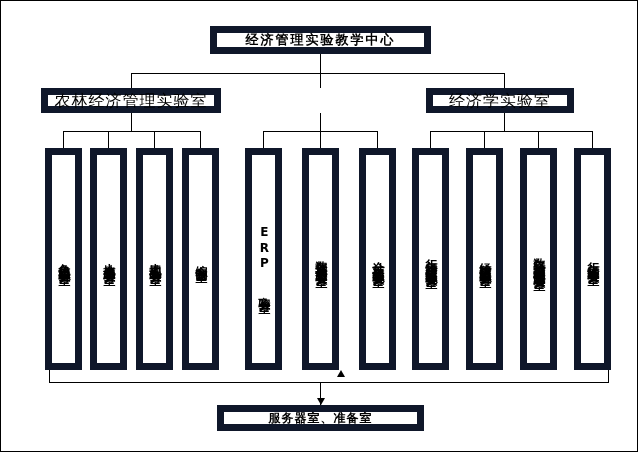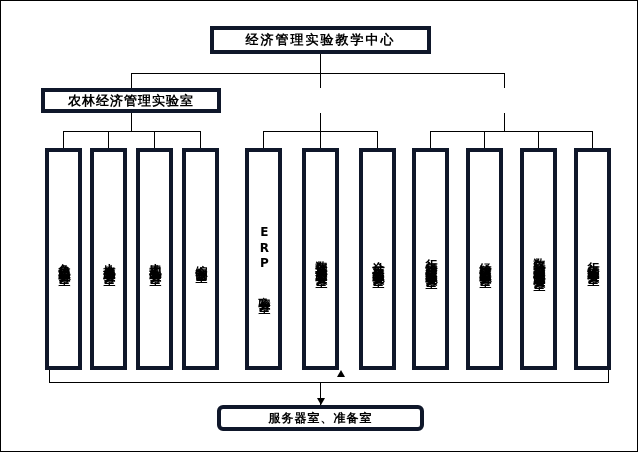--- a/index.html
+++ b/index.html
@@ -14,43 +14,43 @@
     position: relative;
     width: 638px;
     height: 452px;
     background: #ffffff;
     overflow: hidden;
     box-sizing: border-box;
     border: 1px solid #000000;
   }
   .node {
     position: absolute;
-    border: 4px solid #0f172a;
+    border: 7px solid #0f172a;
     background: #ffffff;
     box-sizing: border-box;
     z-index: 3;
   }
   .node-h {
     display: flex;
     align-items: center;
     justify-content: center;
     text-align: center;
     font-size: 12px;
     font-weight: bold;
     letter-spacing: 1px;
     line-height: 1.2;
   }
   .node-root {
     font-size: 13px;
     font-weight: bold;
     letter-spacing: 2px;
   }
   .node-mid {
-    font-size: 13px;
-    font-weight: bold;
+    font-size: 16px;
+    font-weight: normal;
     letter-spacing: 1px;
   }
   .node-bottom {
     font-size: 12px;
     font-weight: bold;
     letter-spacing: 1px;
   }
   .node-v {
     display: flex;
     align-items: center;
@@ -105,20 +105,23 @@
 
   <div class="ln lnh" style="left:130px; top:72px; width:373px;"></div>
 
   <div class="ln lnv" style="left:130px; top:72px; height:15px;"></div>
   <div class="ln lnv" style="left:319px; top:72px; height:15px;"></div>
   <div class="ln lnv" style="left:503px; top:72px; height:15px;"></div>
 
   <div class="node node-h node-mid" style="left:40px; top:87px; width:180px; height:25px;">
     <span>农林经济管理实验室</span>
   </div>
+  <div class="node node-h node-mid" style="left:425px; top:87px; width:148px; height:25px;">
+    <span>经济学实验室</span>
+  </div>
 
   <div class="ln lnv" style="left:130px; top:112px; height:18px;"></div>
   <div class="ln lnh" style="left:62px; top:130px; width:137px;"></div>
   <div class="ln lnv" style="left:62px; top:130px; height:17px;"></div>
   <div class="ln lnv" style="left:107px; top:130px; height:17px;"></div>
   <div class="ln lnv" style="left:153px; top:130px; height:17px;"></div>
   <div class="ln lnv" style="left:199px; top:130px; height:17px;"></div>
 
   <div class="ln lnv" style="left:319px; top:112px; height:18px;"></div>
   <div class="ln lnh" style="left:262px; top:130px; width:114px;"></div>
@@ -171,17 +174,17 @@
 
   <div class="ln lnv" style="left:48px; top:369px; height:12px;"></div>
   <div class="ln lnv" style="left:607px; top:369px; height:12px;"></div>
   <div class="ln lnh" style="left:48px; top:381px; width:560px;"></div>
   <div class="ln lnv" style="left:319px; top:381px; height:23px;"></div>
 
   <div class="arrow-up" style="left:336px; top:369px;"></div>
 
   <div class="arrow-down" style="left:316px; top:397px;"></div>
 
-  <div class="node node-h node-bottom" style="left:216px; top:404px; width:207px; height:26px;border-radius:6px;">
+  <div class="node node-h node-bottom" style="left:216px; top:404px; width:207px; height:26px;">
     <span>服务器室、准备室</span>
   </div>
 
 </div>
 
 </body></html>

